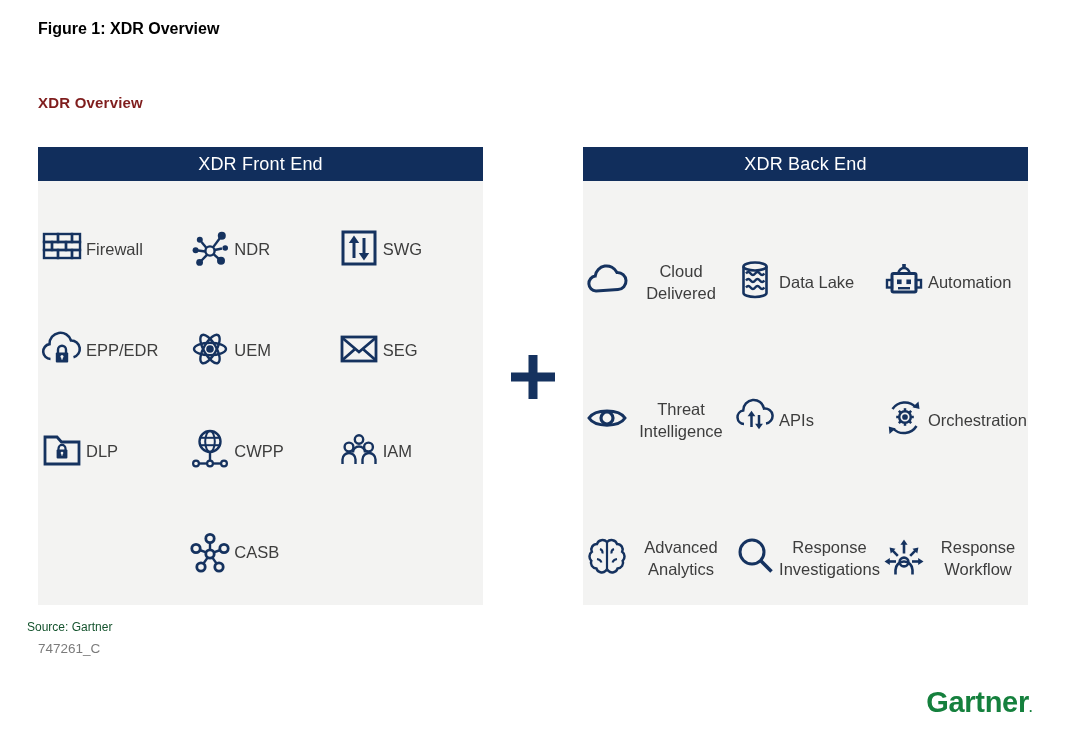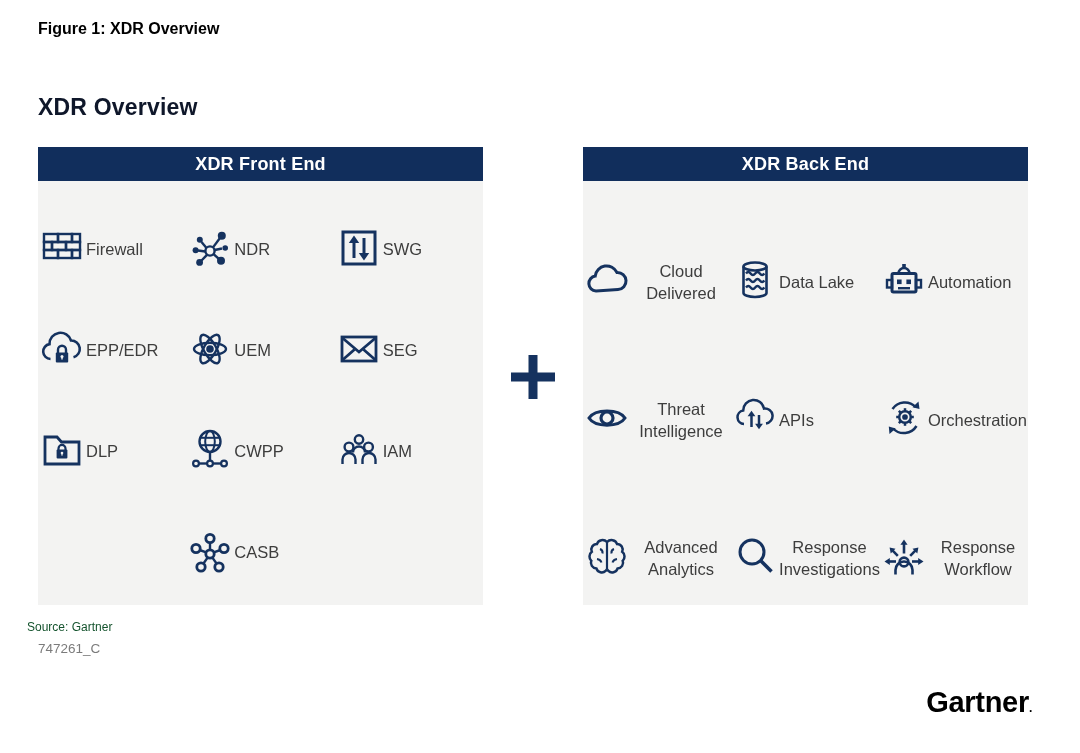--- a/index.html
+++ b/index.html
@@ -6,32 +6,32 @@
   body{
     width:1080px;height:753px;position:relative;background:#ffffff;
     font-family:"Liberation Sans", sans-serif;color:#000;overflow:hidden;
   }
   .fig-caption{
     position:absolute;left:38px;top:20px;
     font-size:16px;font-weight:bold;color:#000;
   }
   .fig-title{
     position:absolute;left:38px;top:94px;
-    font-size:23px;font-weight:bold;color:#0f172a;letter-spacing:.2px;
+    font-size:15px;font-weight:bold;color:#7f1d1d;letter-spacing:.2px;
   }
   .panel{
     position:absolute;top:147px;width:445px;height:458px;
     background:#f3f3f2;
   }
   .panel.front{left:38px;}
   .panel.back{left:583px;}
   .panel-header{
     height:34px;background:#112e5c;color:#fff;
     display:flex;align-items:center;justify-content:center;
-    font-size:18px;font-weight:bold;letter-spacing:.2px;
+    font-size:18px;font-weight:normal;letter-spacing:.2px;
   }
   .grid{
     display:grid;grid-template-columns:repeat(3,1fr);
     box-sizing:border-box;
   }
   .front .grid{padding-top:16px;grid-auto-rows:101px;}
   .back  .grid{padding-top:30px;grid-auto-rows:138px;}
   .cell{
     display:flex;flex-direction:row;align-items:center;
     justify-content:flex-start;text-align:center;
@@ -48,21 +48,21 @@
   .source-line{
     position:absolute;left:27px;top:620px;
     font-size:12px;color:#14532d;
   }
   .doc-id{
     position:absolute;left:38px;top:641px;
     font-size:13.5px;color:#7b7b7b;
   }
   .brand{
     position:absolute;right:48px;top:686px;
-    font-size:29px;font-weight:bold;color:#000000;letter-spacing:-.3px;
+    font-size:29px;font-weight:bold;color:#15803d;letter-spacing:-.3px;
   }
   .brand .mark{font-size:12px;vertical-align:baseline;}
   svg{display:block;}
 </style>
 </head>
 <body>
 
 <div class="fig-caption">Figure 1: XDR Overview</div>
 <div class="fig-title">XDR Overview</div>
 

